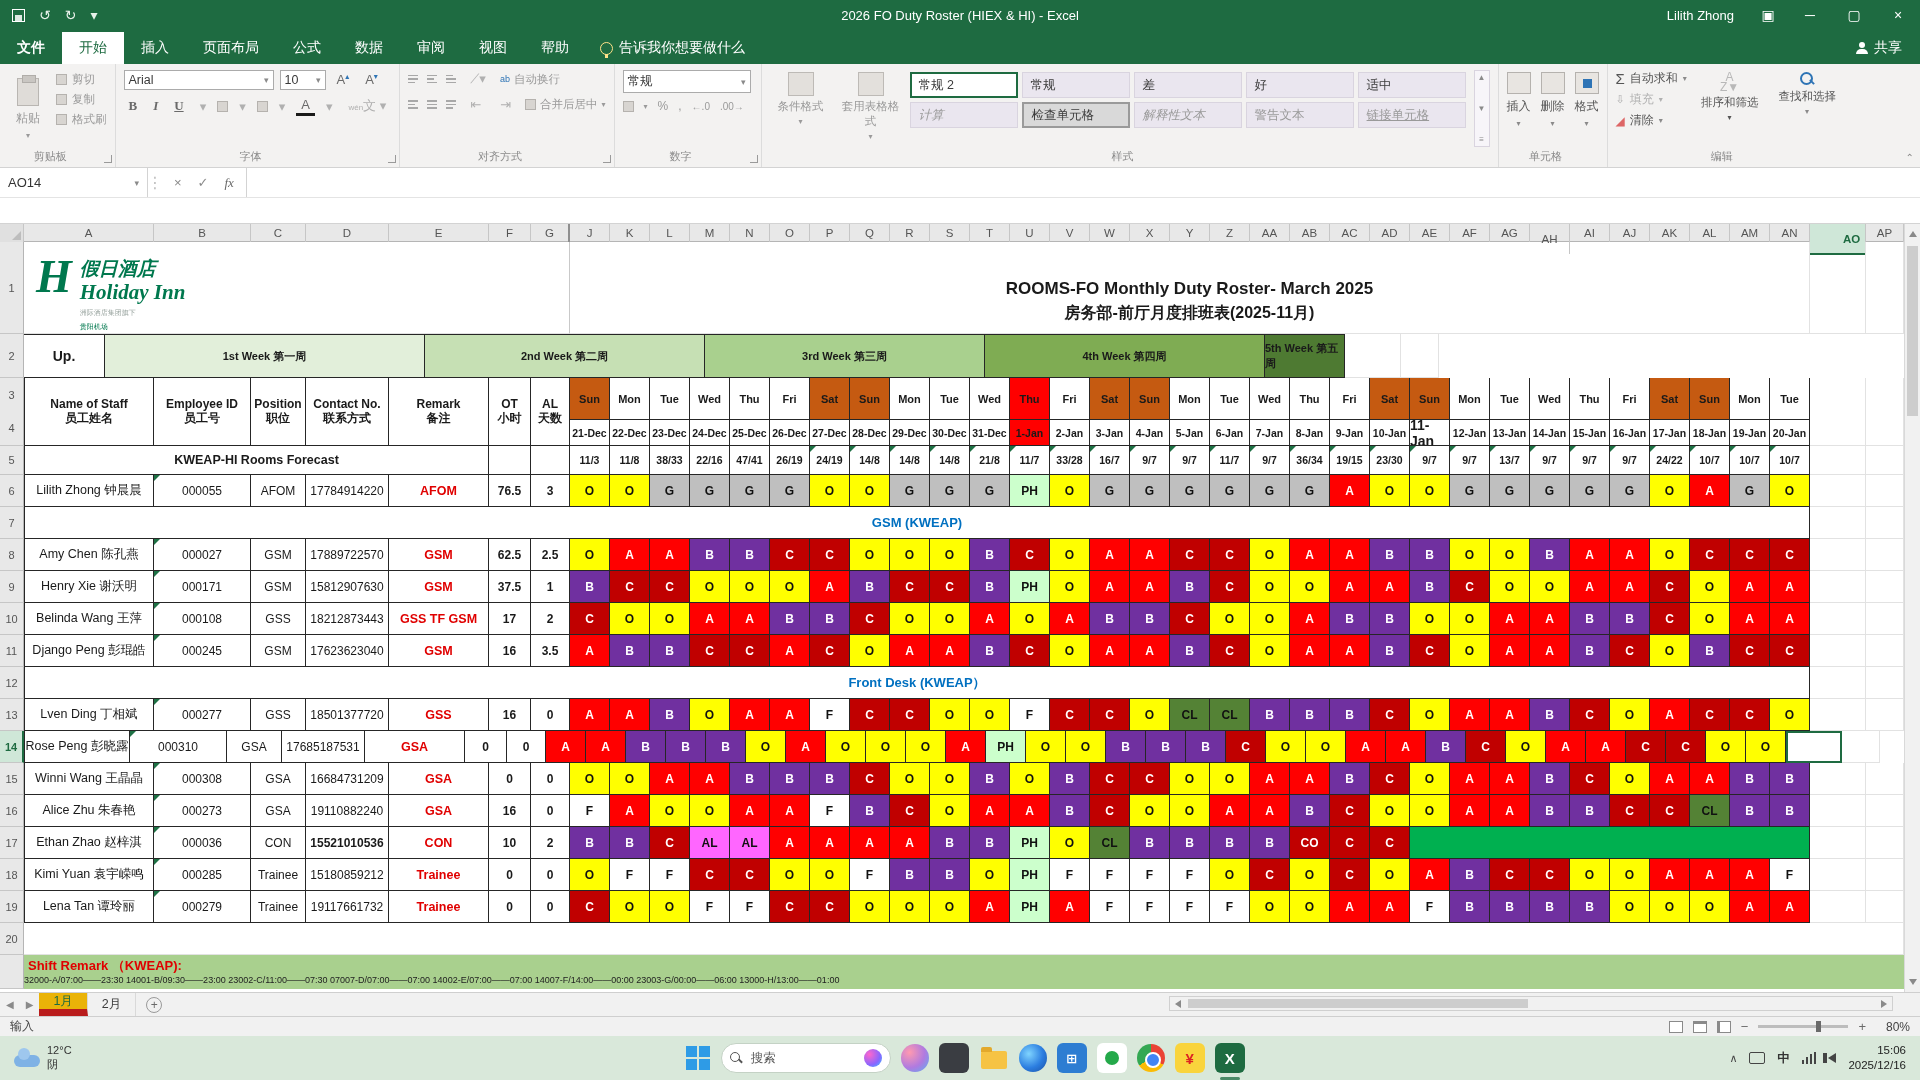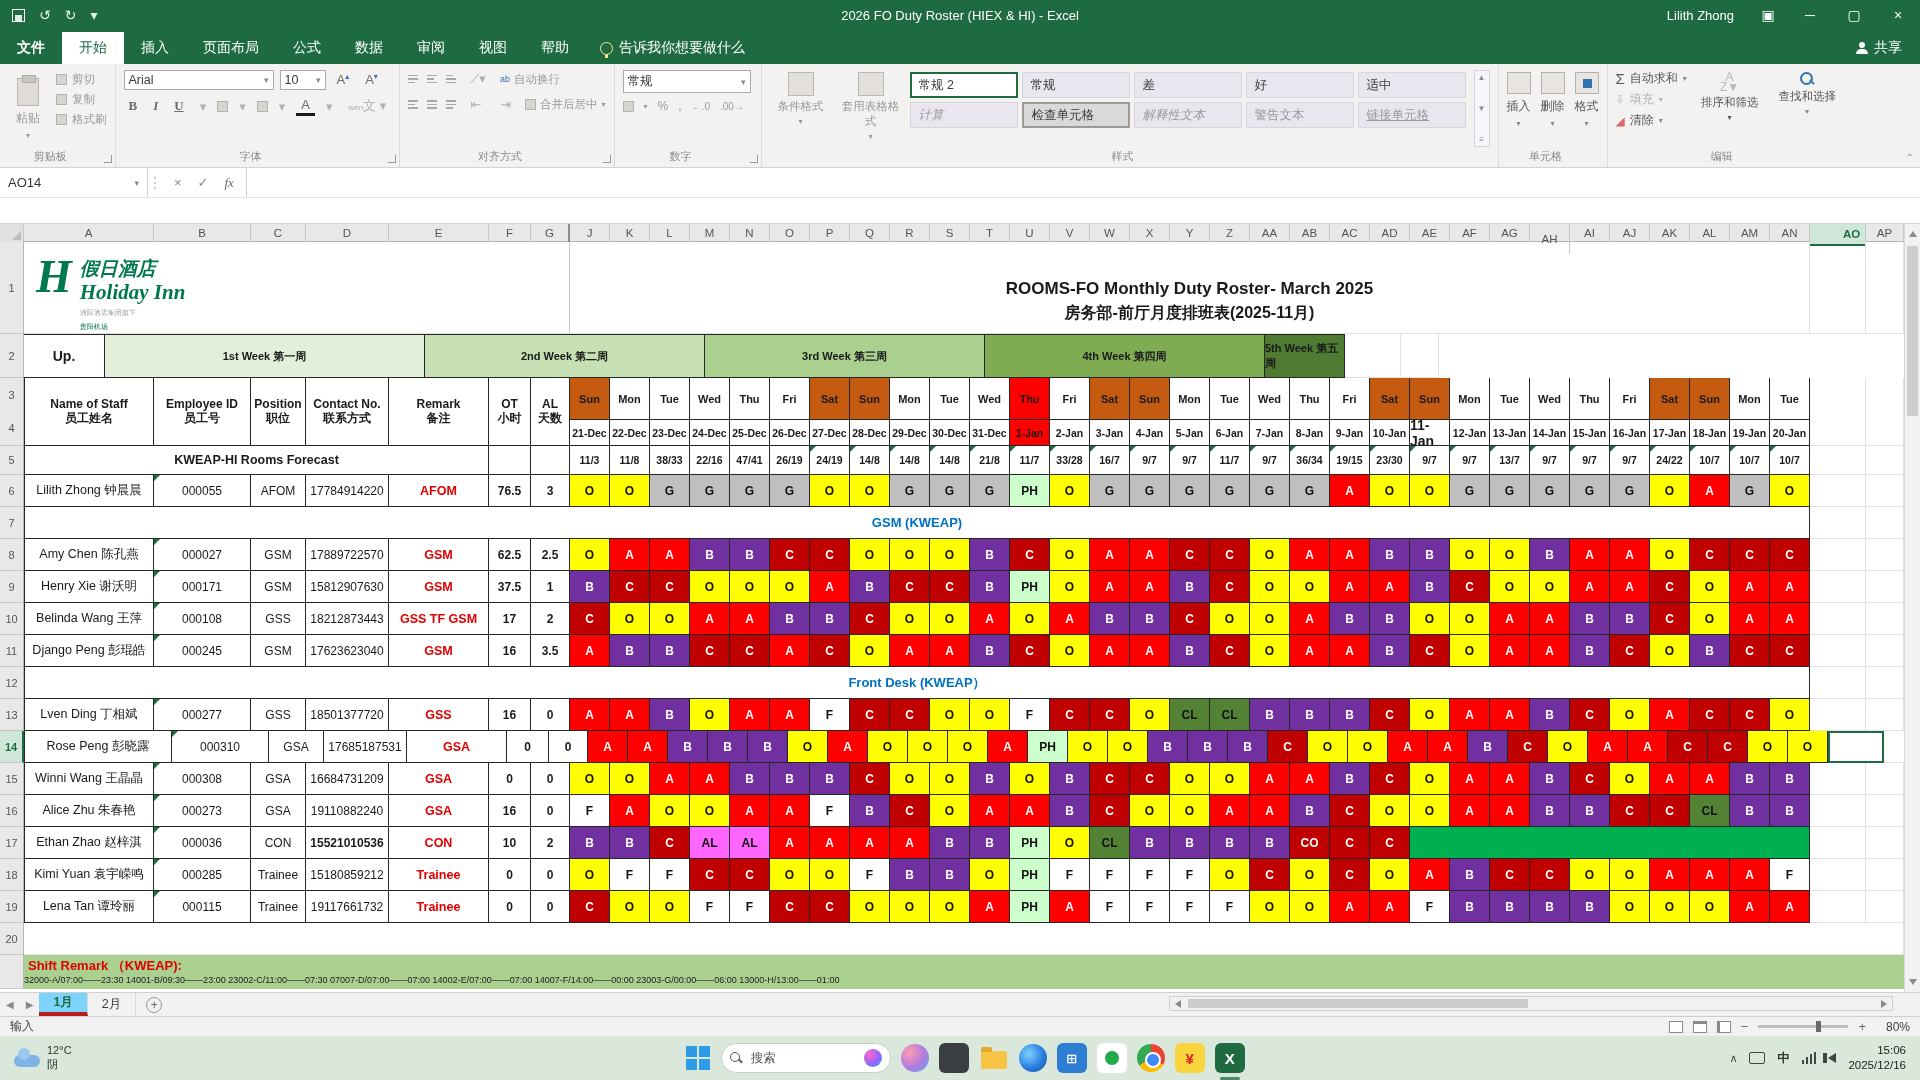--- a/index.html
+++ b/index.html
@@ -126,21 +126,21 @@
   .vscroll{position:absolute;right:0;top:224px;width:16px;height:768px;background:#f1f1f1;border-left:1px solid #d9d9d9;}
   .vthumb{position:absolute;left:2px;right:2px;top:22px;height:170px;background:#cdcdcd;}
   .varr{position:absolute;left:4px;width:0;height:0;border-left:4px solid transparent;border-right:4px solid transparent;}
   .varr.up{top:7px;border-bottom:6px solid #8a8a8a;}
   .varr.dn{bottom:7px;border-top:6px solid #8a8a8a;}
 
   
   .tabrow{position:absolute;left:0;top:992px;width:1920px;height:24px;background:#f1f1f1;border-top:1px solid #cfcfcf;display:flex;align-items:center;}
   .tnav{color:#8a8a8a;font-size:10px;padding:0 6px;}
   .stab{padding:3px 14px;font-size:12.5px;color:#3c3c3c;border-right:1px solid #d9d9d9;height:100%;display:flex;align-items:center;}
-  .stab.active{background:#7dd3fc;color:#1e6b41;font-weight:bold;border-bottom:4px solid #b91c1c;}
+  .stab.active{background:#eab308;color:#1e6b41;font-weight:normal;border-bottom:7px solid #b91c1c;}
   .addsheet{width:16px;height:16px;border:1px solid #9a9a9a;border-radius:50%;color:#6a6a6a;font-size:12px;display:flex;align-items:center;justify-content:center;margin-left:10px;}
   .hscroll{position:absolute;left:1169px;top:996px;width:724px;height:15px;background:#f1f1f1;border:1px solid #d0d0d0;display:flex;align-items:center;}
   .hthumb{position:absolute;left:18px;width:340px;top:2px;bottom:2px;background:#cdcdcd;}
   .harr{width:0;height:0;border-top:4px solid transparent;border-bottom:4px solid transparent;position:absolute;}
   .harr.left{left:5px;border-right:6px solid #8a8a8a;}
   .harr.right{right:5px;border-left:6px solid #8a8a8a;}
   .statusbar{position:absolute;left:0;top:1016px;width:1920px;height:20px;background:#f1f1f1;border-top:1px solid #cfcfcf;display:flex;align-items:center;font-size:12px;color:#444;}
   .smode{padding-left:10px;}
   .sright{margin-left:auto;display:flex;align-items:center;gap:10px;padding-right:10px;}
   .viewic{width:14px;height:12px;border:1px solid #8a8a8a;background:#fff;}
@@ -505,21 +505,21 @@
         <div class="ch" style="width: 40px; height: 18px;">AE</div>
         <div class="ch" style="width: 40px; height: 18px;">AF</div>
         <div class="ch" style="width: 40px; height: 18px;">AG</div>
         <div class="ch" style="width: 40px; height: 30px;">AH</div>
         <div class="ch" style="width: 40px; height: 18px;">AI</div>
         <div class="ch" style="width: 40px; height: 18px;">AJ</div>
         <div class="ch" style="width: 40px; height: 18px;">AK</div>
         <div class="ch" style="width: 40px; height: 18px;">AL</div>
         <div class="ch" style="width: 40px; height: 18px;">AM</div>
         <div class="ch" style="width: 40px; height: 18px;">AN</div>
-        <div class="ch selcol" style="width: 56px; height: 22px; padding-left: 28px;">AO</div>
+        <div class="ch selcol" style="width: 56px; height: 31px; padding-left: 28px;">AO</div>
         <div class="ch" style="width: 38px; height: 18px;">AP</div>
       </div>
     <div id="gridrows">
         <div class="grow" style="height: 92px;">
           <div class="gut" style="width: 24px; height: 92px;">1</div>
           <div class="c" style="width: 546px; height: 92px; justify-content: flex-start; align-items: flex-start; border-right: 1px solid rgb(201, 201, 201);">
             <div class="logo">
               <div class="logoH">H</div>
               <div class="logotxt">
                 <div class="logo-cn">假日酒店</div>
@@ -958,21 +958,21 @@
           <div class="c tc b" style="width: 40px; height: 32px; background: rgb(255, 255, 0); color: rgb(17, 17, 17);">O</div>
           <div class="c tc b" style="width: 40px; height: 32px; background: rgb(255, 0, 0); color: rgb(255, 255, 255);">A</div>
           <div class="c tc b" style="width: 40px; height: 32px; background: rgb(192, 0, 0); color: rgb(255, 255, 255);">C</div>
           <div class="c tc b" style="width: 40px; height: 32px; background: rgb(192, 0, 0); color: rgb(255, 255, 255);">C</div>
           <div class="c tc b" style="width: 40px; height: 32px; background: rgb(255, 255, 0); color: rgb(17, 17, 17);">O</div>
           <div class="c" style="width: 56px; height: 32px;"></div>
           <div class="c" style="width: 38px; height: 32px;"></div>
         </div>
         <div class="grow" style="height: 32px;">
           <div class="gut selrow" style="width: 24px; height: 32px;">14</div>
-          <div class="c tc tl" style="width: 148px; height: 32px; font-size: 12.5px;">Rose Peng 彭晓露</div>
+          <div class="c tc tl" style="width: 106px; height: 32px; font-size: 12.5px;">Rose Peng 彭晓露</div>
           <div class="c tc tri" style="width: 97px; height: 32px;">000310</div>
           <div class="c tc" style="width: 55px; height: 32px;">GSA</div>
           <div class="c tc" style="width: 83px; height: 32px;">17685187531</div>
           <div class="c tc b red" style="width: 100px; height: 32px; font-size: 12.5px;">GSA</div>
           <div class="c tc b" style="width: 42px; height: 32px;">0</div>
           <div class="c tc b" style="width: 39px; height: 32px;">0</div>
           <div class="c tc b" style="width: 40px; height: 32px; background: rgb(255, 0, 0); color: rgb(255, 255, 255);">A</div>
           <div class="c tc b" style="width: 40px; height: 32px; background: rgb(255, 0, 0); color: rgb(255, 255, 255);">A</div>
           <div class="c tc b" style="width: 40px; height: 32px; background: rgb(112, 48, 160); color: rgb(255, 255, 255);">B</div>
           <div class="c tc b" style="width: 40px; height: 32px; background: rgb(112, 48, 160); color: rgb(255, 255, 255);">B</div>
@@ -1165,21 +1165,21 @@
           <div class="c tc b" style="width: 40px; height: 32px; background: rgb(255, 0, 0); color: rgb(255, 255, 255);">A</div>
           <div class="c tc b" style="width: 40px; height: 32px; background: rgb(255, 0, 0); color: rgb(255, 255, 255);">A</div>
           <div class="c tc b" style="width: 40px; height: 32px; background: rgb(255, 0, 0); color: rgb(255, 255, 255);">A</div>
           <div class="c tc b" style="width: 40px; height: 32px; background: rgb(255, 255, 255); color: rgb(17, 17, 17);">F</div>
           <div class="c" style="width: 56px; height: 32px;"></div>
           <div class="c" style="width: 38px; height: 32px;"></div>
         </div>
         <div class="grow" style="height: 32px;">
           <div class="gut" style="width: 24px; height: 32px;">19</div>
           <div class="c tc tl" style="width: 130px; height: 32px; font-size: 12.5px;">Lena Tan 谭玲丽</div>
-          <div class="c tc tri" style="width: 97px; height: 32px;">000115</div>
+          <div class="c tc tri" style="width: 97px; height: 32px;">000279</div>
           <div class="c tc" style="width: 55px; height: 32px;">Trainee</div>
           <div class="c tc" style="width: 83px; height: 32px;">19117661732</div>
           <div class="c tc b red" style="width: 100px; height: 32px; font-size: 12.5px;">Trainee</div>
           <div class="c tc b" style="width: 42px; height: 32px;">0</div>
           <div class="c tc b" style="width: 39px; height: 32px;">0</div>
           <div class="c tc b" style="width: 40px; height: 32px; background: rgb(192, 0, 0); color: rgb(255, 255, 255);">C</div>
           <div class="c tc b" style="width: 40px; height: 32px; background: rgb(255, 255, 0); color: rgb(17, 17, 17);">O</div>
           <div class="c tc b" style="width: 40px; height: 32px; background: rgb(255, 255, 0); color: rgb(17, 17, 17);">O</div>
           <div class="c tc b" style="width: 40px; height: 32px; background: rgb(255, 255, 255); color: rgb(17, 17, 17);">F</div>
           <div class="c tc b" style="width: 40px; height: 32px; background: rgb(255, 255, 255); color: rgb(17, 17, 17);">F</div>

